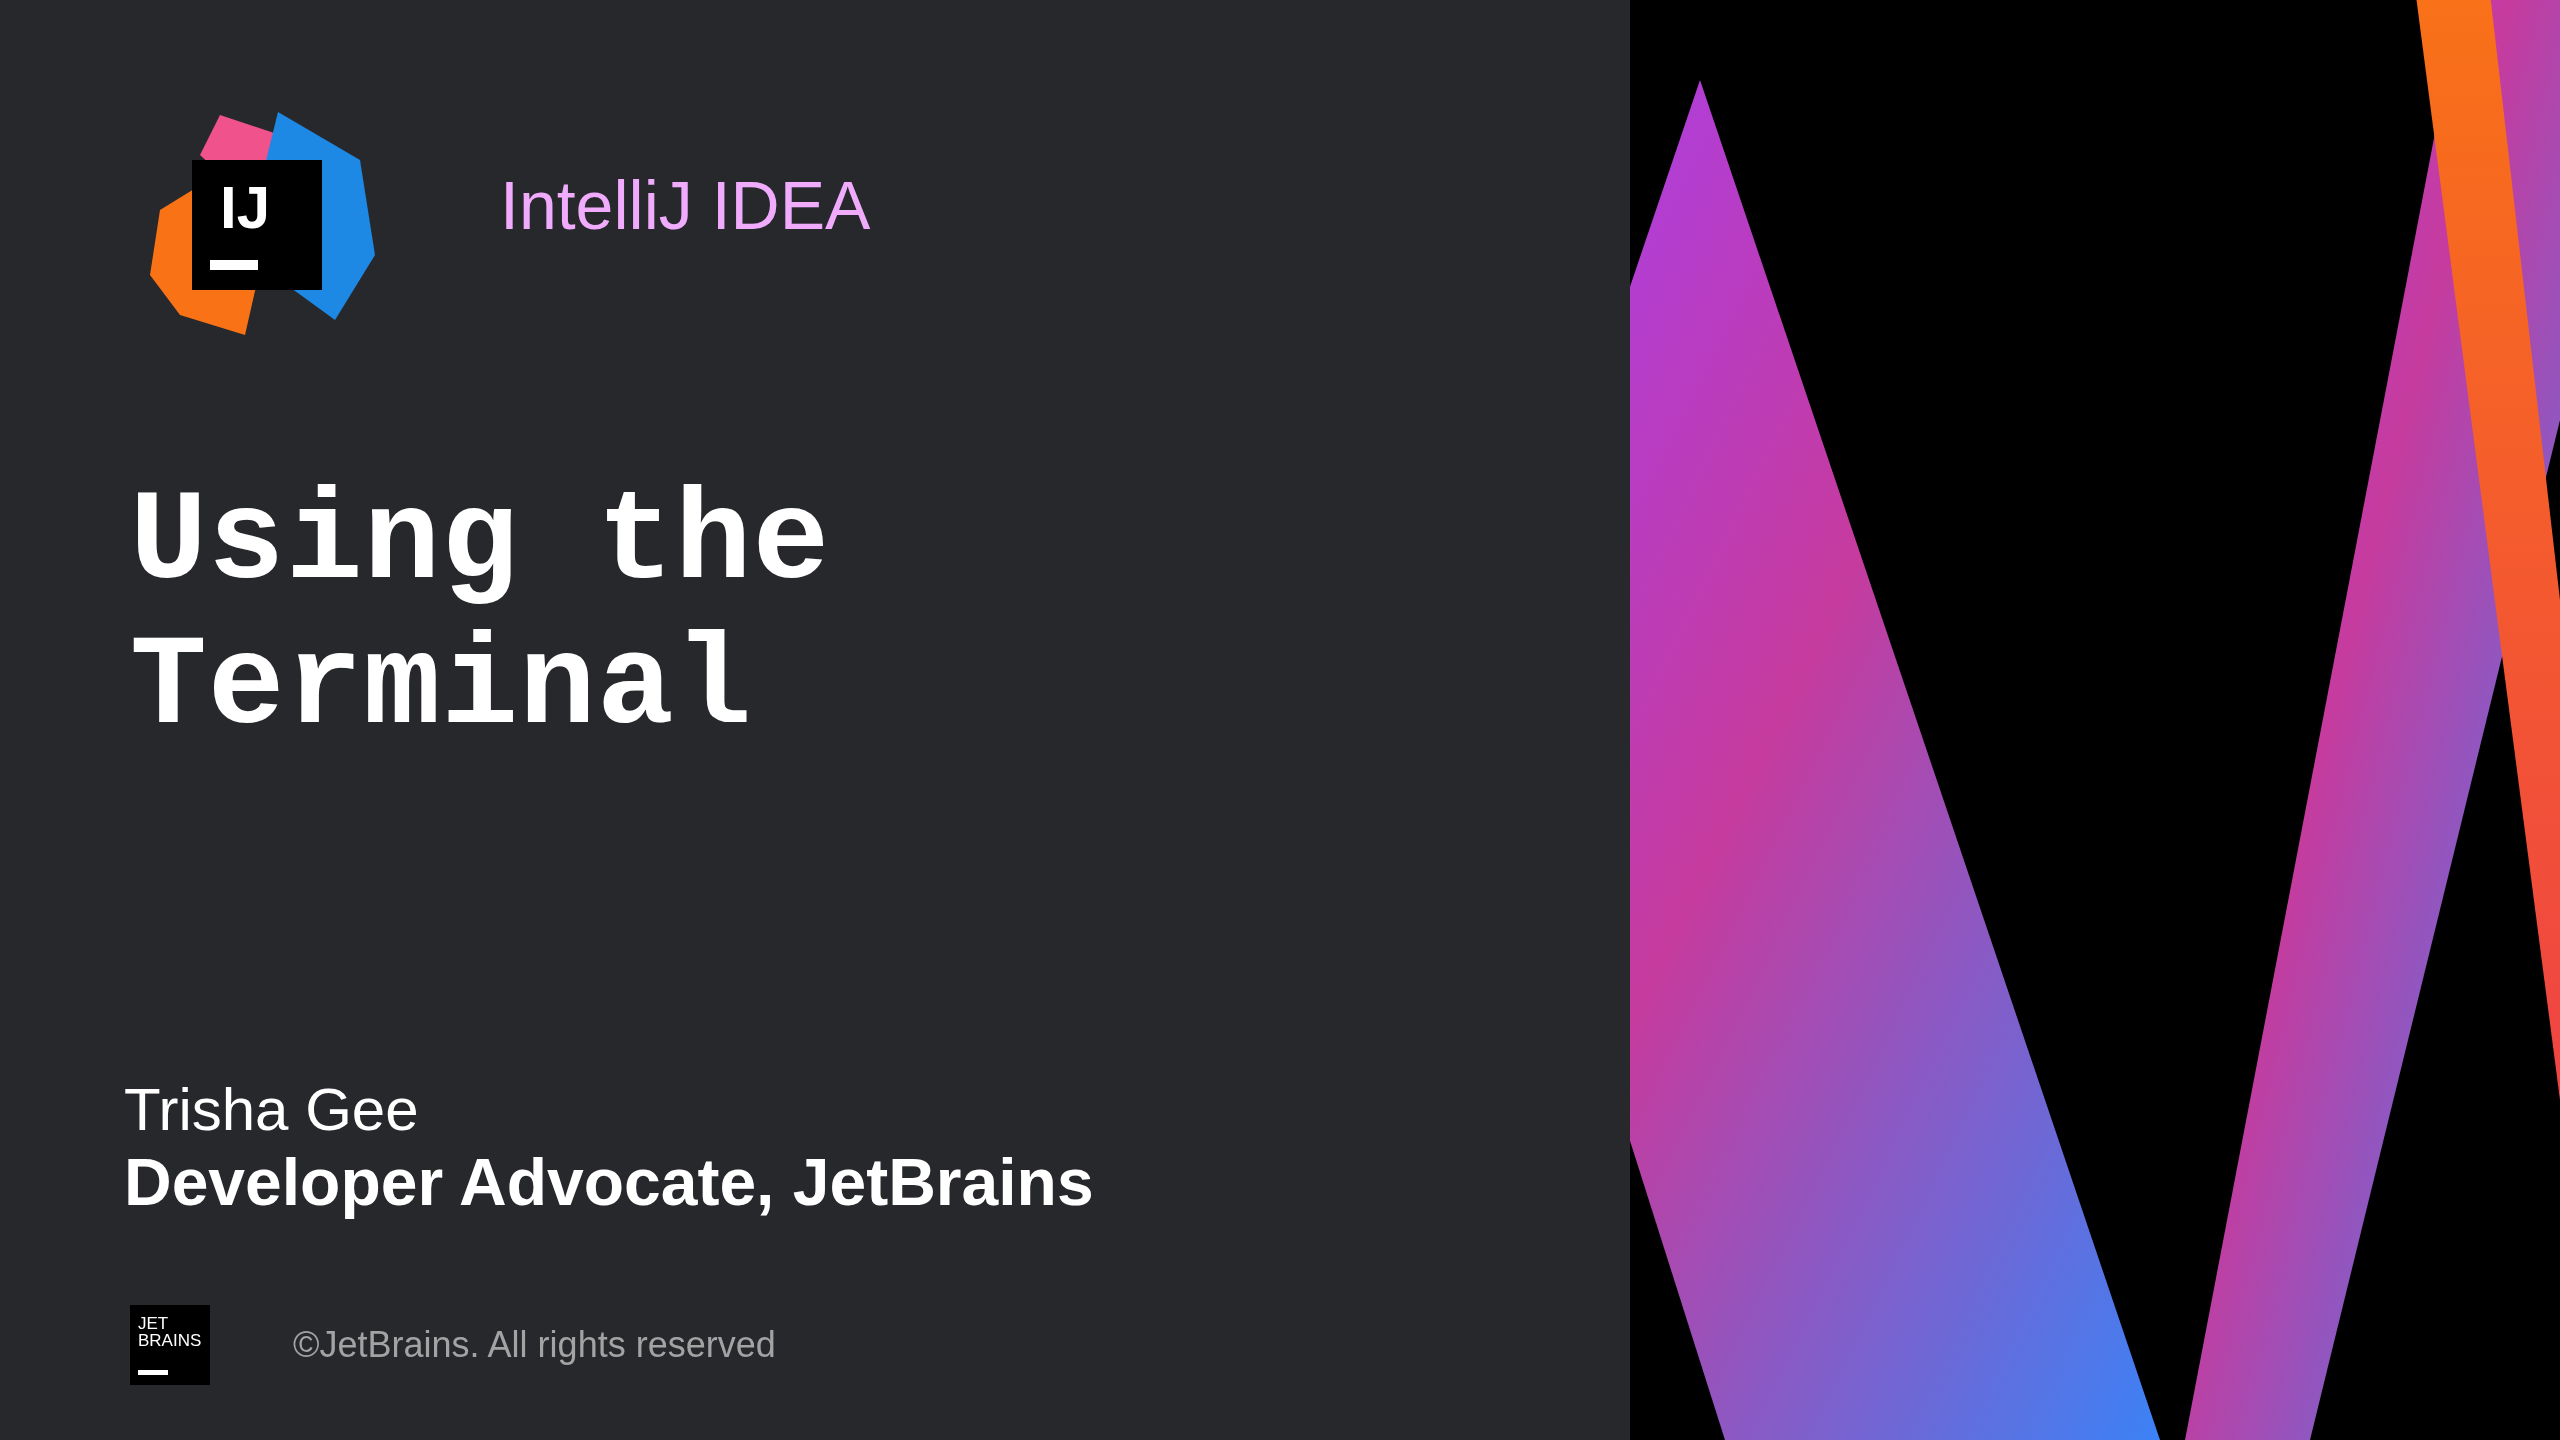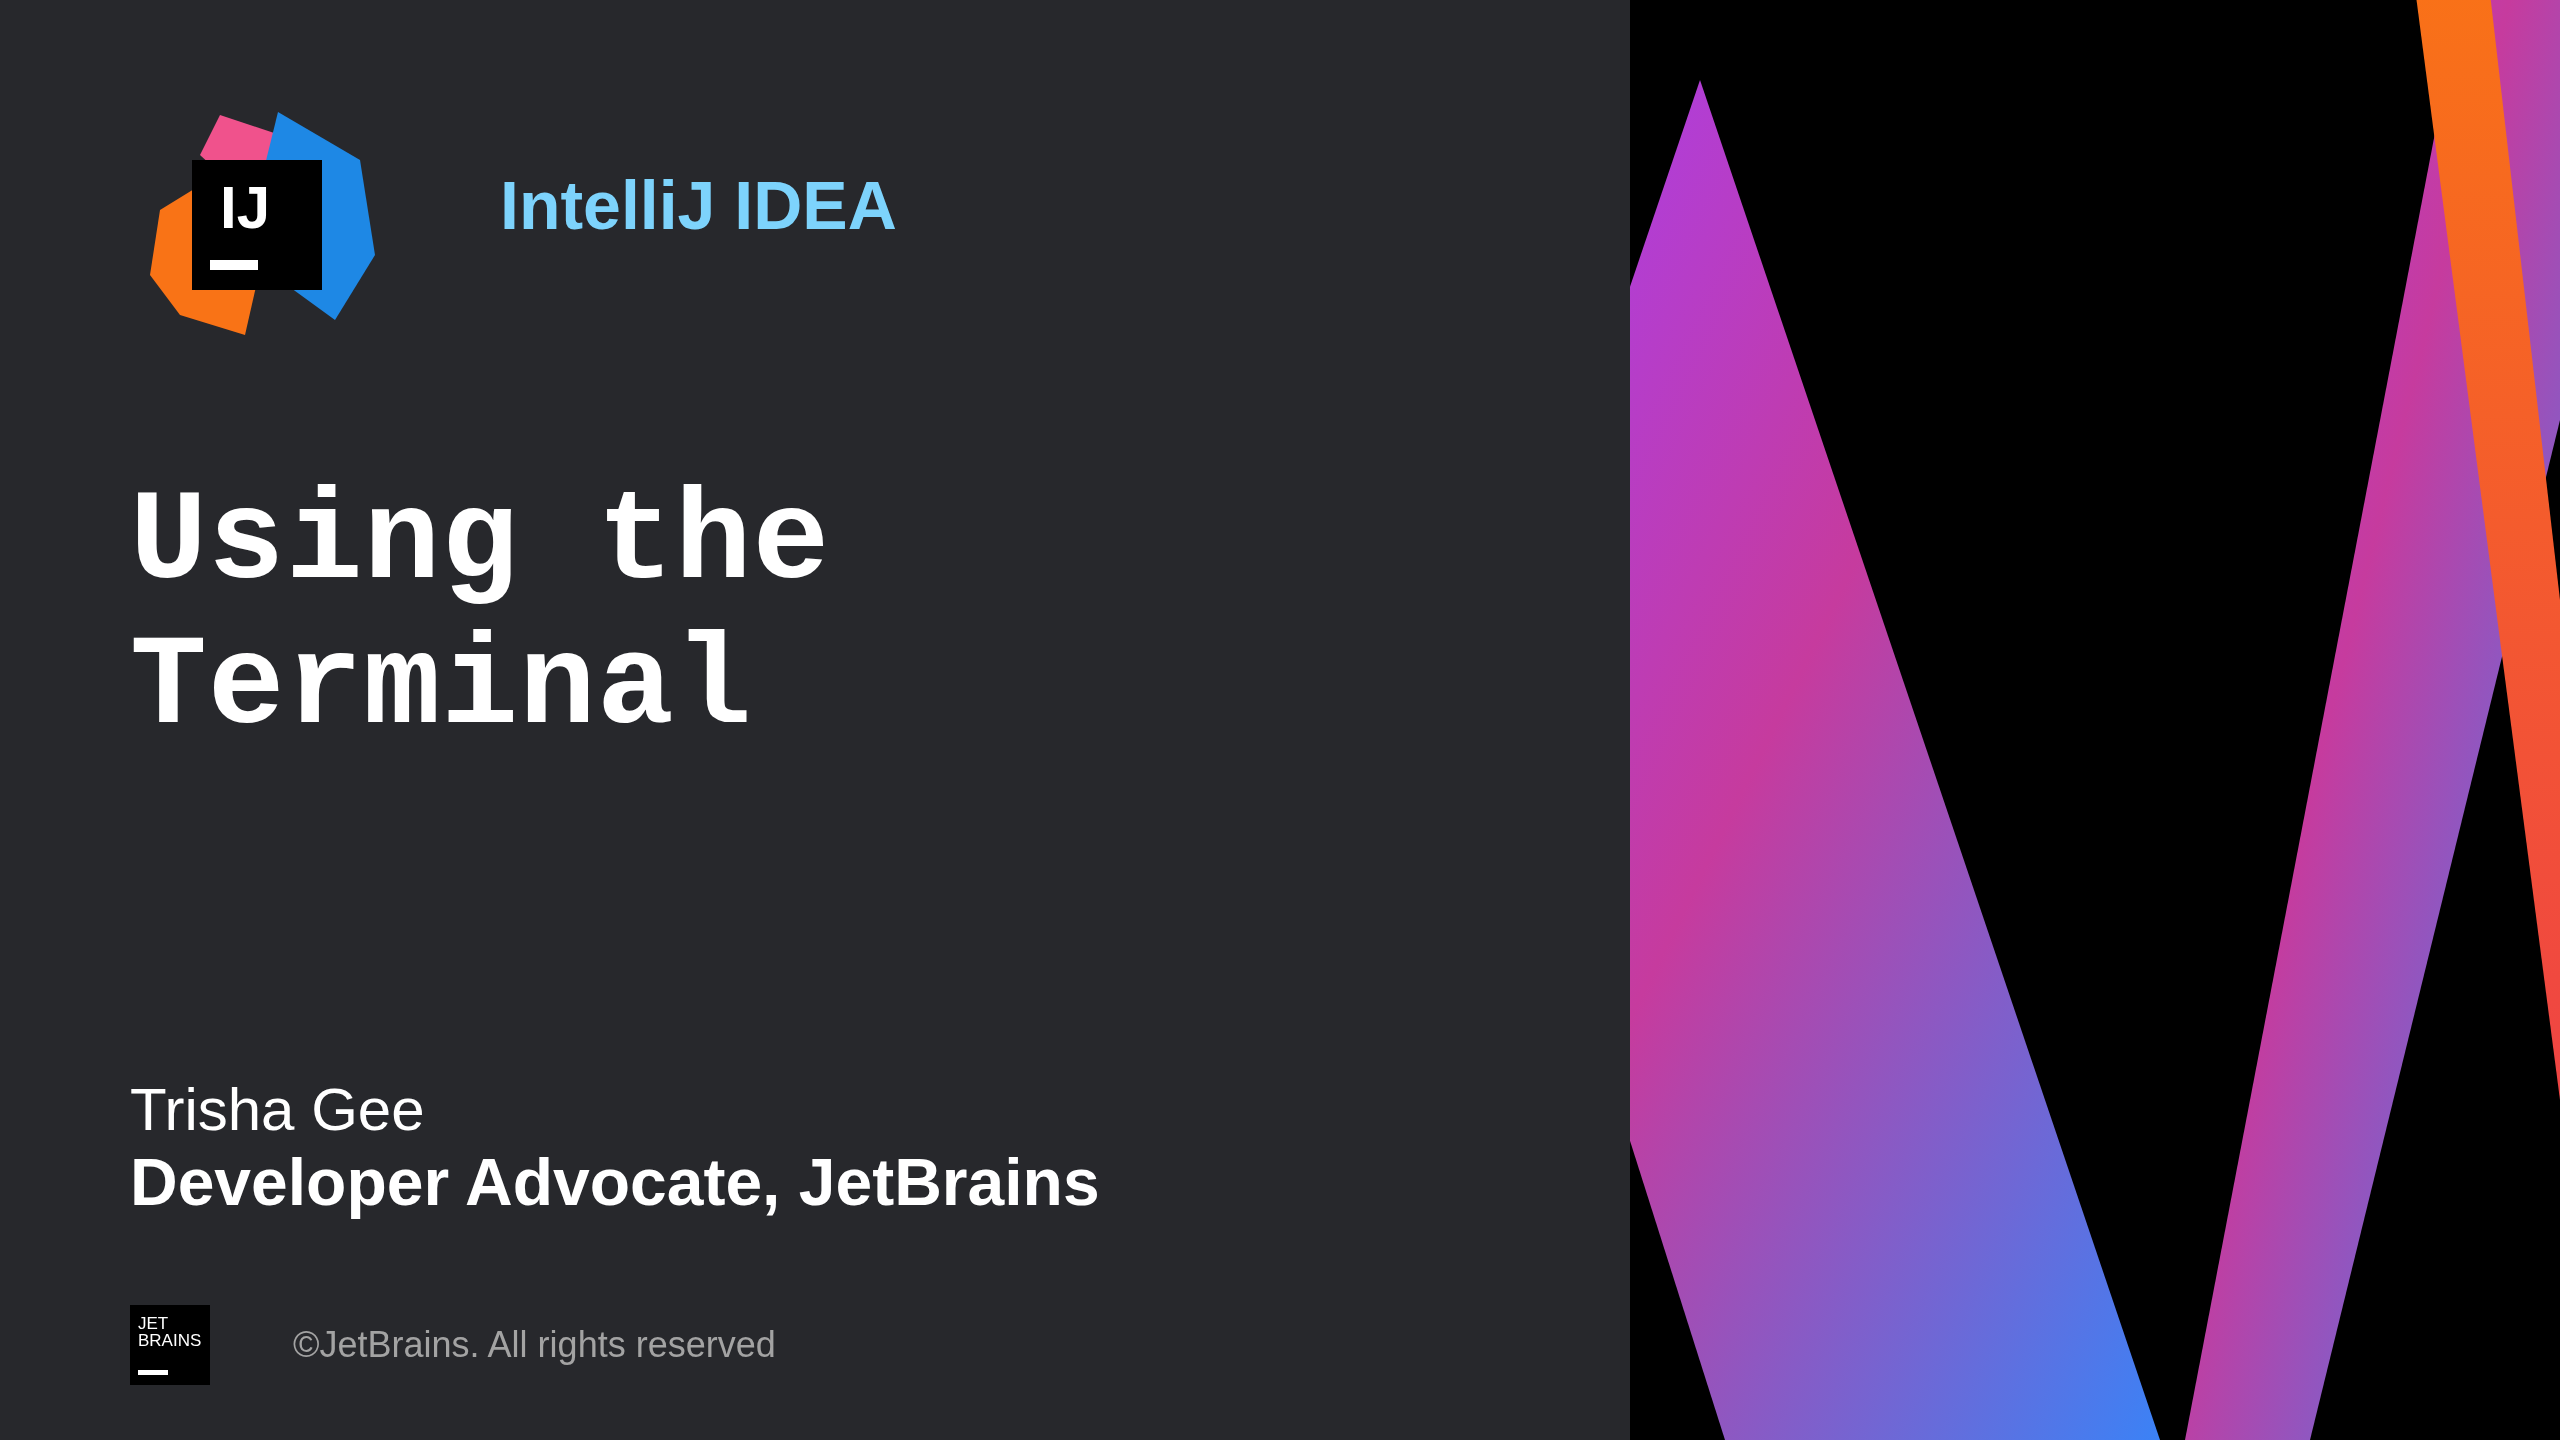--- a/index.html
+++ b/index.html
@@ -33,38 +33,38 @@
     .ij-logo {
       position: relative;
       width: 250px;
       height: 250px;
     }
     .ij-logo svg {
       width: 100%;
       height: 100%;
     }
     .product-name {
-      color: #7dd3fc;
+      color: #f0abfc;
       font-size: 68px;
-      font-weight: 700;
+      font-weight: 400;
       margin-top: -40px;
     }
     .main-title {
       color: #fff;
       font-size: 128px;
       font-weight: 900;
       margin-top: 120px;
       letter-spacing: 1px;
       font-stretch: condensed;
       font-family: Liberation Mono, monospace;
     }
     .presenter-block {
       position: absolute;
       bottom: 220px;
-      left: 130px;
+      left: 124px;
     }
     .presenter-name {
       color: #fff;
       font-size: 60px;
       font-weight: 400;
     }
     .presenter-title {
       color: #fff;
       font-size: 66px;
       font-weight: 700;

